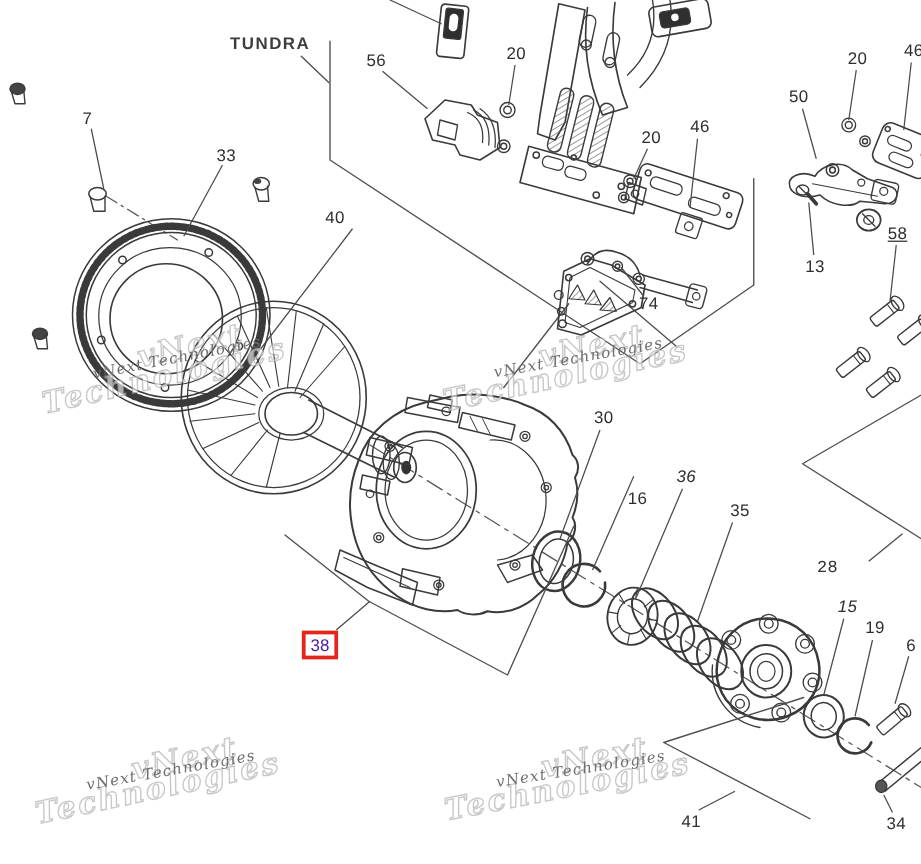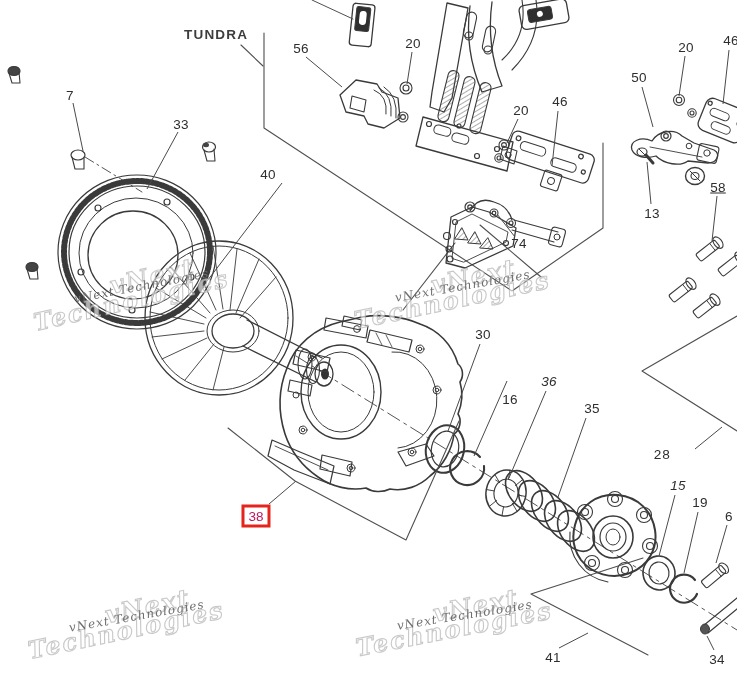--- a/index.html
+++ b/index.html
@@ -1,21 +1,21 @@
 <!DOCTYPE html>
 <html><head>
 <meta charset="utf-8">
 <style>
   html,body{margin:0;padding:0;background:#fff;}
   #stage{position:relative;width:737px;height:691px;background:#ffffff;overflow:hidden;
          font-family:"Liberation Sans",sans-serif;}
   #art,#leaders{position:absolute;left:0;top:0;pointer-events:none;}
   .plabel{position:absolute;transform:translate(-50%,-50%);font-size:13.5px;color:#2e2e2e;
           letter-spacing:.3px;user-select:none;}
-  .phl{position:absolute;transform:translate(-50%,-50%);font-size:13.5px;color:#be185d;
+  .phl{position:absolute;transform:translate(-50%,-50%);font-size:13.5px;color:#4c1d95;
        background:#fff;border:3px solid #e4251c;padding:0px 4px;line-height:17px;}
   .callout{position:absolute;font-size:13.5px;font-weight:600;letter-spacing:1.2px;color:#3d3d3d;}
   .wm{position:absolute;transform:translate(-50%,-50%) rotate(var(--r));text-align:center;
       white-space:nowrap;pointer-events:none;}
   .wm .big{display:block;font-family:"DejaVu Serif",serif;font-style:italic;font-weight:700;
            font-size:24px;line-height:19px;letter-spacing:2px;color:rgba(255,255,255,.6);
            -webkit-text-stroke:1.1px rgba(155,155,155,.55);}
   .wm .big.b2{margin-left:-26px;}
   .wm .big.b1{margin-left:26px;}
   .wm .small{position:absolute;left:50%;top:46%;transform:translate(-50%,-50%) rotate(2deg);

